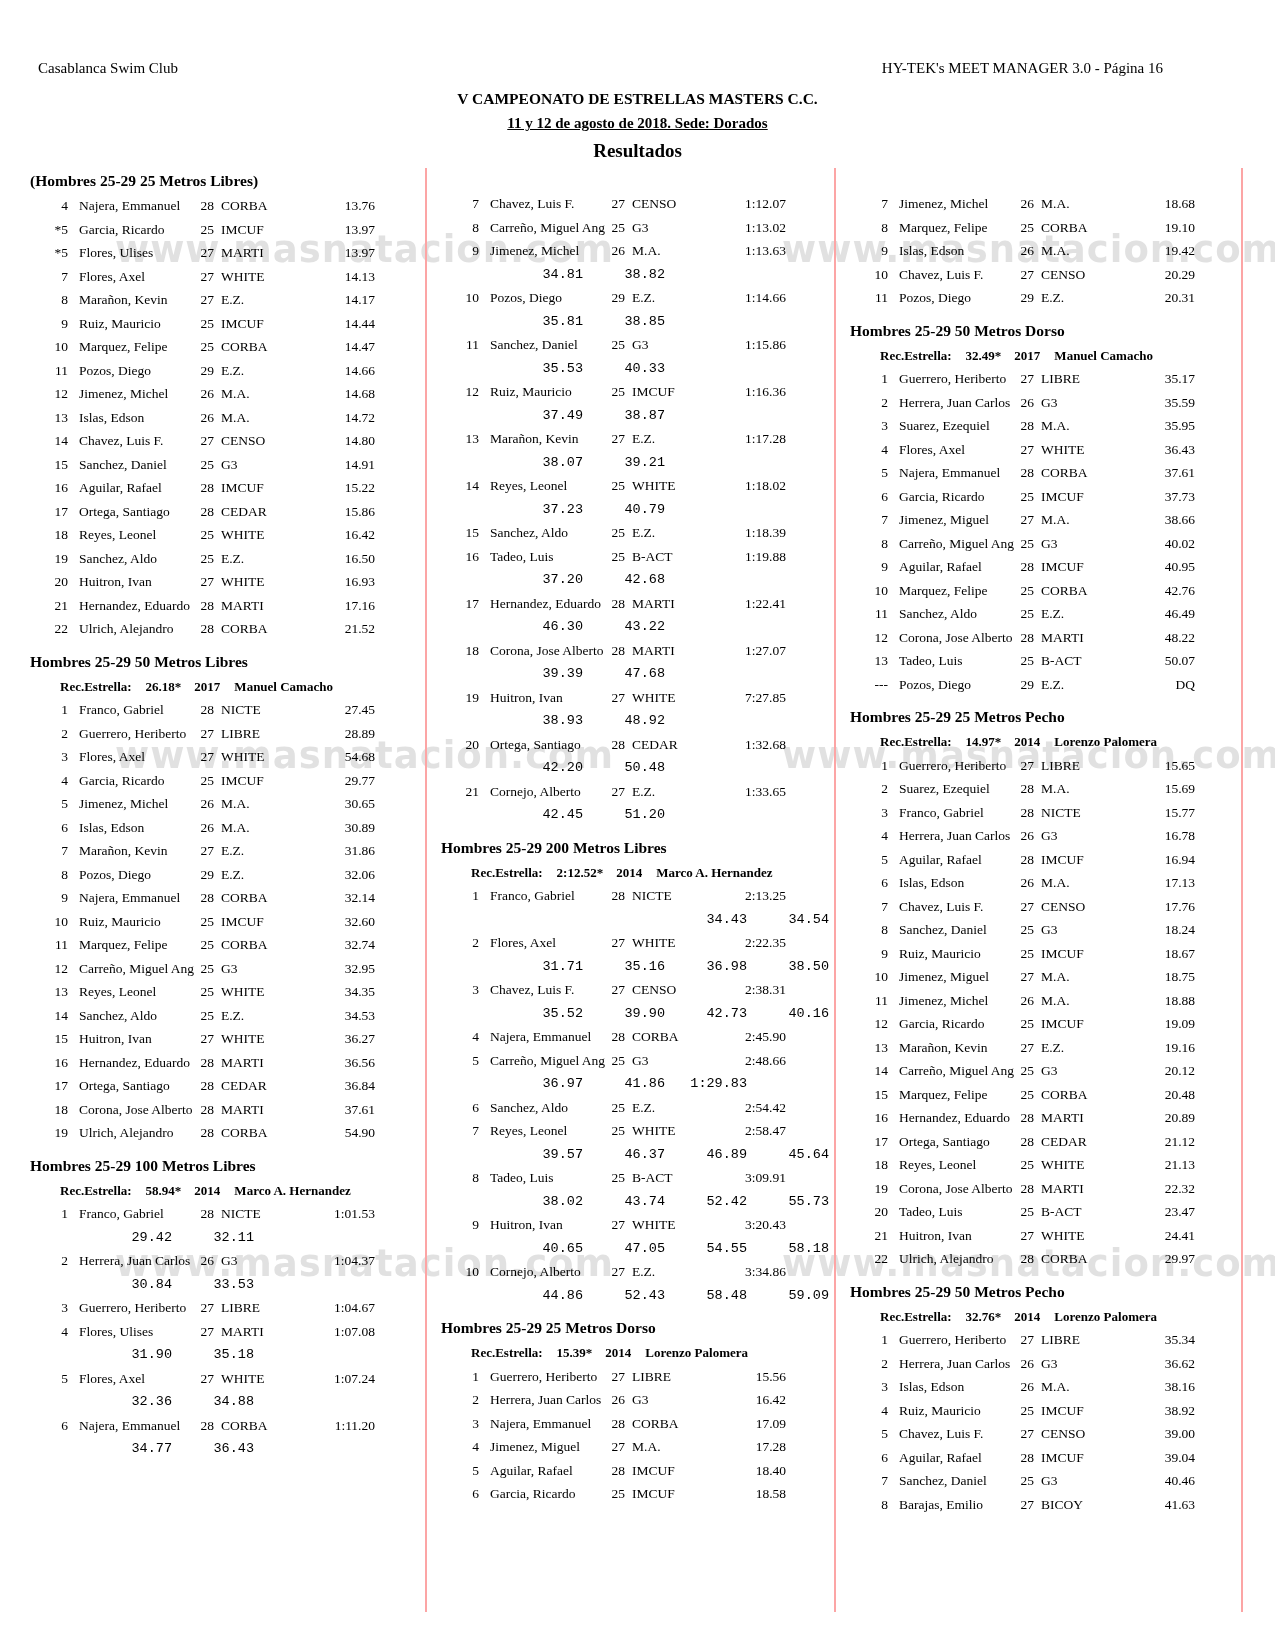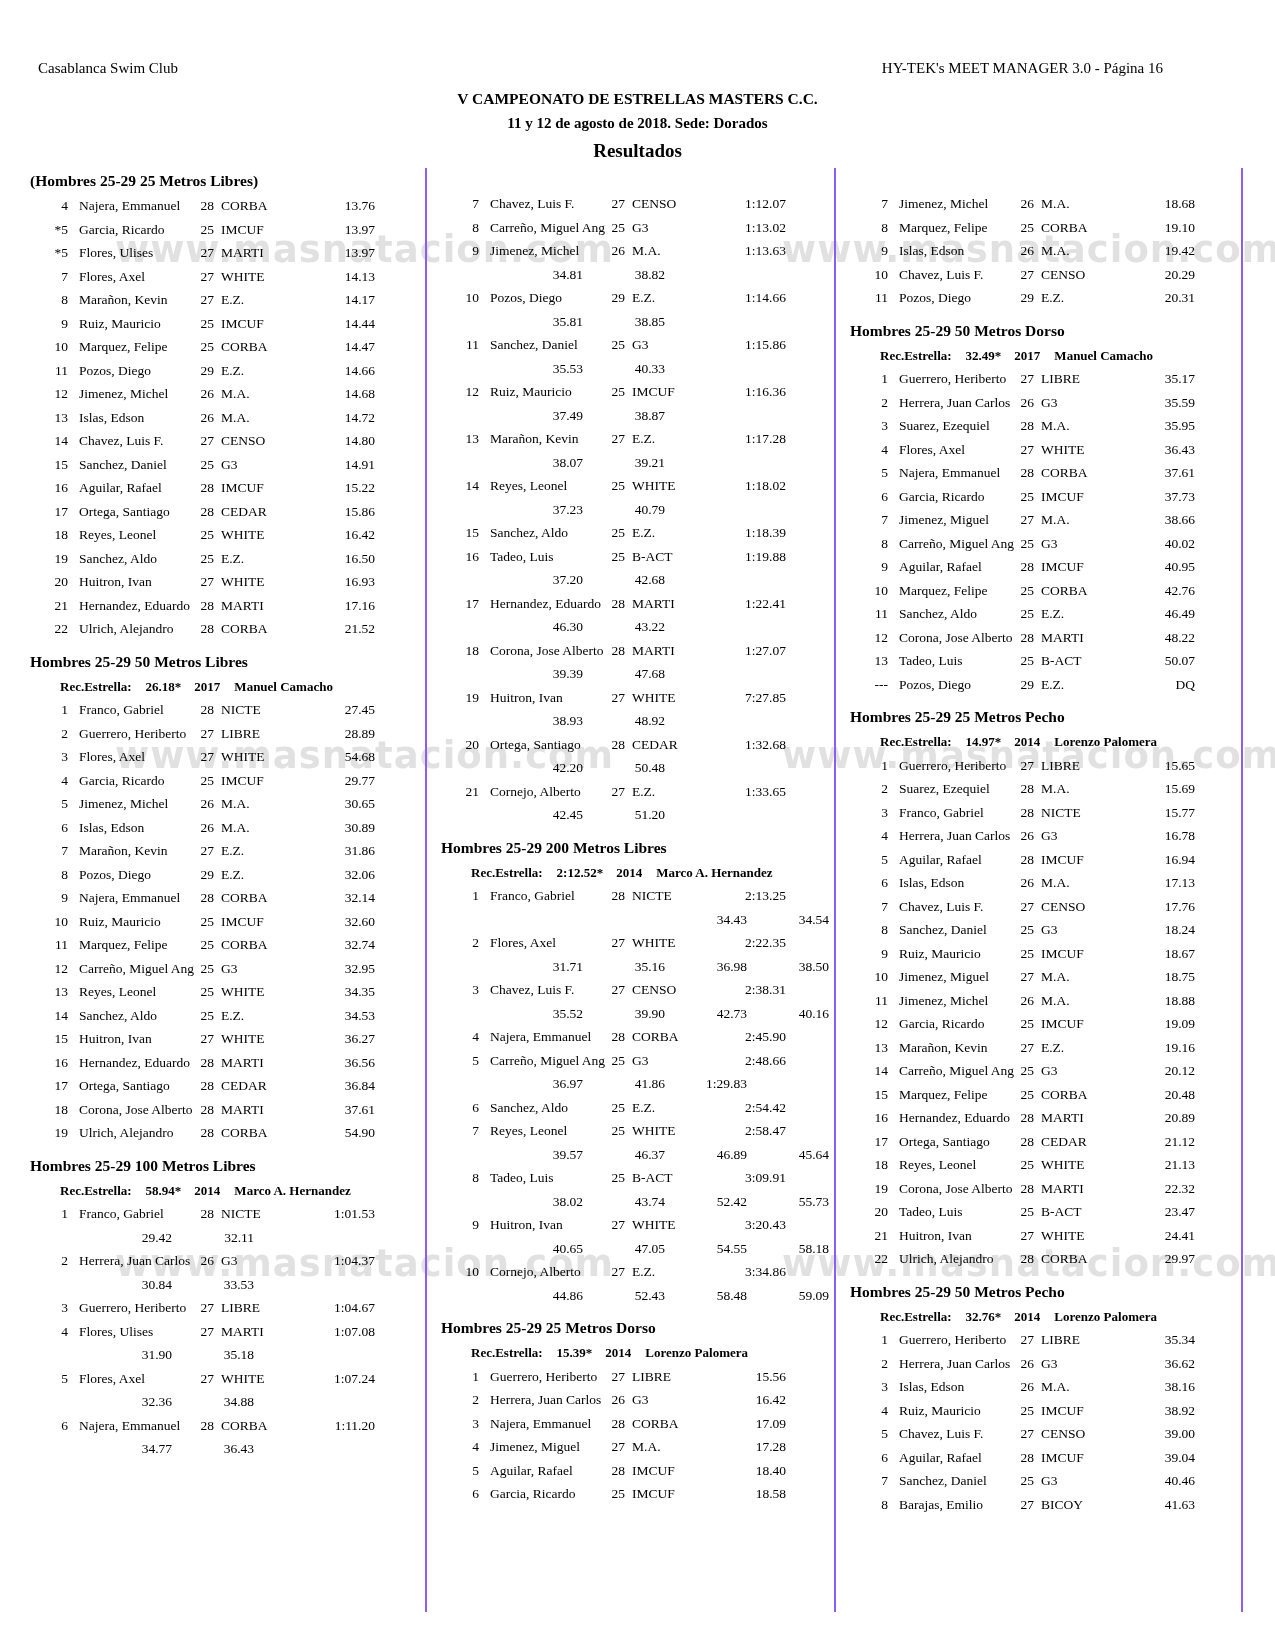--- a/index.html
+++ b/index.html
@@ -7,52 +7,52 @@
     width:1275px;height:1650px;position:relative;overflow:hidden;
     font-family:"Liberation Serif", serif;color:#000;
     -webkit-font-smoothing:none;
   }
   .page{position:absolute;inset:0;}
   
   .hdr-club{position:absolute;left:38px;top:60px;font-size:15px;white-space:nowrap;}
   .hdr-mgr{position:absolute;right:112px;top:60px;font-size:15px;white-space:nowrap;}
   .t-center{position:absolute;left:0;width:1275px;text-align:center;font-weight:bold;white-space:nowrap;}
   .meet-title{top:90px;font-size:15.5px;}
-  .meet-date{top:115px;font-size:15px;}
+  .meet-date{top:115px;font-size:15px;text-decoration:underline;}
   .results-h{top:140px;font-size:19px;}
   
   .wm-band{
     position:absolute;left:115px;width:1600px;white-space:nowrap;overflow:hidden;
     font-family:"DejaVu Sans", sans-serif;font-weight:bold;font-size:37px;
     color:rgba(120,120,120,0.22);letter-spacing:1px;z-index:0;pointer-events:none;
   }
   .wm-band span{display:inline-block;margin-right:168px;}
   
   .columns{
     position:absolute;left:30px;top:168px;width:1213px;height:1444px;
     display:flex;z-index:1;
   }
-  .col{border-right:2px solid #8b5cf6;box-sizing:border-box;}
+  .col{border-right:2px solid #fca5a5;box-sizing:border-box;}
   .col-1{width:397px;}
   .col-2{width:409px;padding-left:14px;}
   .col-3{width:407px;padding-left:14px;}
   .block.cont{margin-top:24px;}
   .etitle{font-size:15.5px;font-weight:bold;line-height:26px;margin-top:8px;white-space:nowrap;}
   .block:first-child .etitle{margin-top:0;}
   .record{line-height:23.5px;font-size:13px;font-weight:bold;white-space:nowrap;margin-left:30px;}
   .rec-time{margin-left:14px;}
   .rec-year{margin-left:13px;}
   .rec-holder{margin-left:14px;}
   .row{display:flex;width:345px;line-height:23.5px;font-size:13.5px;}
   .place{width:38px;text-align:right;flex:none;white-space:nowrap;}
   .name{margin-left:11px;flex:1;min-width:0;white-space:nowrap;overflow:visible;}
   .age{width:22px;text-align:right;flex:none;}
   .team{width:88px;margin-left:7px;flex:none;white-space:nowrap;}
   .time{width:66px;text-align:right;flex:none;}
-  .splits{display:flex;width:390px;line-height:23.5px;font-size:13.5px;}
+  .splits{display:flex;width:390px;line-height:23.5px;font-size:13.5px;font-family:Liberation Mono, monospace;}
   .splits .sp{width:82px;text-align:right;flex:none;}
   .splits .sp:first-child{margin-left:60px;}
 </style>
 </head>
 <body>
 
 <div class="page">
   <div class="wm-band" style="top:228px;"><span>www.masnatacion.com</span><span>www.masnatacion.com</span></div>
   <div class="wm-band" style="top:734px;"><span>www.masnatacion.com</span><span>www.masnatacion.com</span></div>
   <div class="wm-band" style="top:1242px;"><span>www.masnatacion.com</span><span>www.masnatacion.com</span></div>

